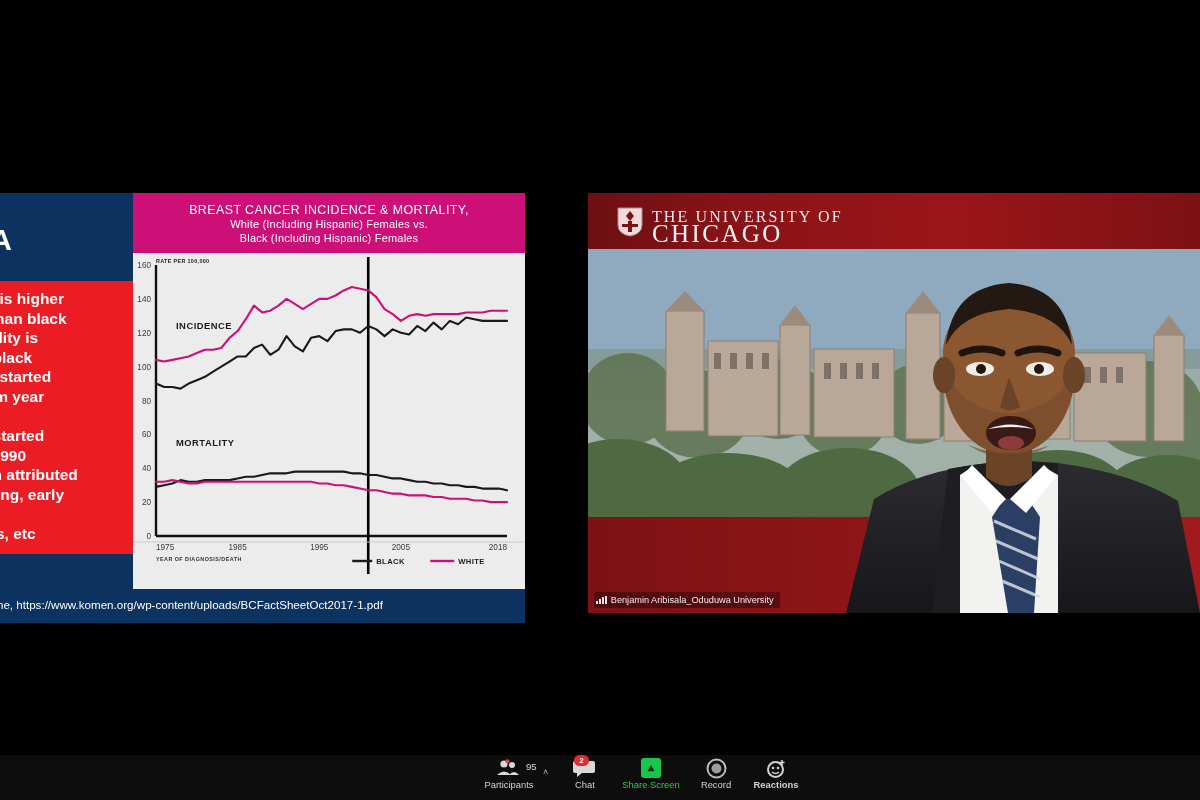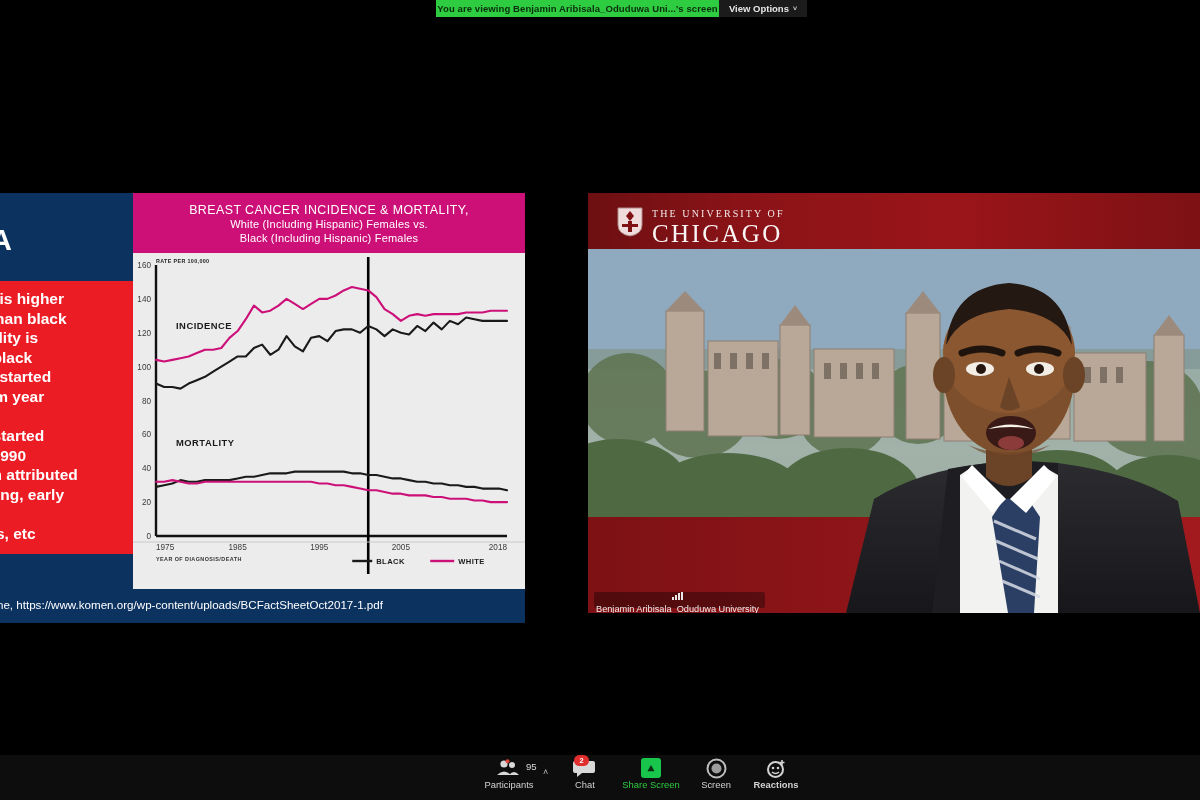--- a/index.html
+++ b/index.html
@@ -39,27 +39,27 @@
   .ylabel{font-size:8.2px;fill:#3a3a3a;font-family:"Liberation Sans",sans-serif;}
   .xlabel{font-size:8.2px;fill:#3a3a3a;font-family:"Liberation Sans",sans-serif;}
   .serlab{font-size:9.4px;fill:#1a1a1a;font-weight:bold;font-family:"Liberation Sans",sans-serif;letter-spacing:.5px;}
   .legtxt{font-size:7.6px;fill:#1a1a1a;font-weight:bold;font-family:"Liberation Sans",sans-serif;letter-spacing:.4px;}
 
   
   .video{position:absolute;left:588px;top:193px;width:612px;height:420px;overflow:hidden;background:#0a0a0a;}
   .uc-band{position:absolute;left:0;top:0;width:612px;height:62px;
     background:linear-gradient(90deg,#6d0f12 0%,#8a1317 25%,#9a1519 60%,#7d1114 100%);}
   .crest{position:absolute;left:29px;top:14px;width:26px;height:30px;}
-  .uc-t1{position:absolute;left:64px;top:15px;font-family:"Liberation Serif",serif;font-size:10px;
+  .uc-t1{position:absolute;left:64px;top:15px;font-family:"Liberation Serif",serif;font-size:16px;
     color:#f2e9e9;letter-spacing:2.1px;}
   .uc-t2{position:absolute;left:64px;top:28px;font-family:"Liberation Serif",serif;font-size:25px;
     color:#fbf6f6;letter-spacing:2.4px;line-height:26px;}
   .campus{position:absolute;left:0;top:56px;width:612px;height:364px;overflow:hidden;}
   .namechip{position:absolute;left:6px;top:399px;height:16px;display:flex;align-items:center;gap:4px;
-    padding:0 6px 0 2px;background:rgba(0,0,0,.35);border-radius:2px;flex-direction:column;}
+    padding:0 6px 0 2px;background:rgba(0,0,0,.35);border-radius:2px;}
   .namechip span{font-size:9.2px;color:#ededed;white-space:nowrap;}
   .bars{display:flex;align-items:flex-end;gap:1.2px;height:8px;}
   .bars i{display:block;width:1.8px;background:#e8e8e8;}
 
   
   .toolbar{position:absolute;left:0;top:755px;width:1200px;height:45px;background:#0d0d0d;}
   .tb-item{position:absolute;top:2px;display:flex;flex-direction:column;align-items:center;width:64px;}
   .tb-label{font-size:9.4px;color:#d2d2d2;margin-top:0;white-space:nowrap;}
   .tb-ico{height:22px;display:flex;align-items:center;justify-content:center;position:relative;}
   .pcount{position:absolute;font-size:9.6px;color:#d8d8d8;}
@@ -68,29 +68,20 @@
   .green{color:#2ecc41 !important;}
   .share-arrow{width:20px;height:20px;border-radius:3px;background:#17c64a;display:flex;align-items:center;
     justify-content:center;color:#0a2f12;font-size:13px;line-height:1;}
   .caret{font-size:9px;color:#bdbdbd;}
 </style>
 </head>
 <body>
 
 <div class="root">
 
-  <div class="topbar">
-    <div class="share-pill">
-      <span>You are viewing Benjamin Aribisala_Oduduwa Uni...'s screen</span>
-    </div>
-    <div class="view-opts">
-      <span>View Options</span>
-      <span class="chev">˅</span>
-    </div>
-  </div>
 
   <div class="slide">
     <div class="slide-navy"></div>
     <div class="slide-title">USA</div>
 
     <div class="red-box">
       <p>idence is higher</p>
       <p>white than black</p>
       <p>t mortality is</p>
       <p>her in black</p>
@@ -331,21 +322,21 @@
       <div class="tb-label green">Share Screen</div>
     </div>
 
     <div class="tb-item" style="left:684px;">
       <div class="tb-ico">
         <svg width="21" height="21" viewBox="0 0 21 21">
           <circle cx="10.5" cy="10.5" r="9" fill="none" stroke="#bdbdbd" stroke-width="2"></circle>
           <circle cx="10.5" cy="10.5" r="5" fill="#9c9c9c"></circle>
         </svg>
       </div>
-      <div class="tb-label">Screen</div>
+      <div class="tb-label">Record</div>
     </div>
 
     <div class="tb-item" style="left:744px;font-weight:bold;">
       <div class="tb-ico">
         <svg width="21" height="21" viewBox="0 0 21 21">
           <circle cx="9.5" cy="11.5" r="7.5" fill="none" stroke="#d2d2d2" stroke-width="2"></circle>
           <circle cx="7" cy="10" r="1.3" fill="#d2d2d2"></circle>
             <circle cx="12" cy="10" r="1.3" fill="#d2d2d2"></circle>
           <path d="M6 14 Q9.5 17 13 14" stroke="#d2d2d2" stroke-width="1.6" fill="none"></path>
           <path d="M16 2 V7 M13.5 4.5 H18.5" stroke="#d2d2d2" stroke-width="1.6"></path>

